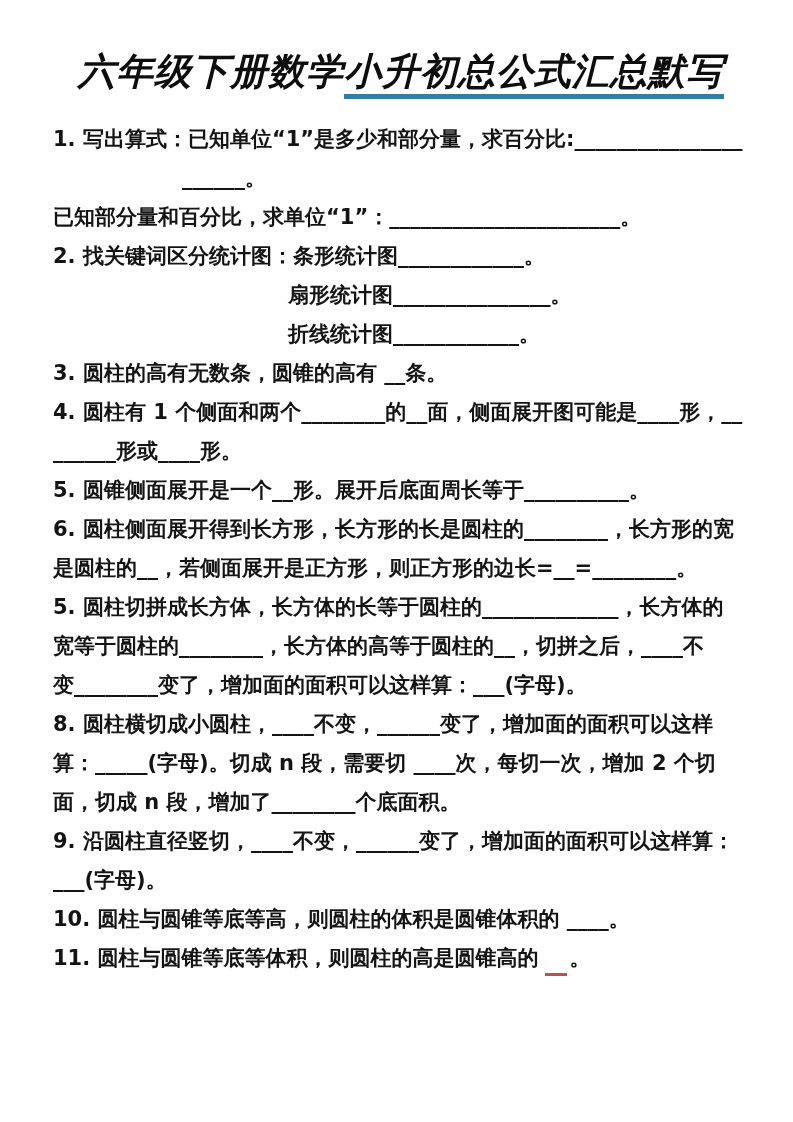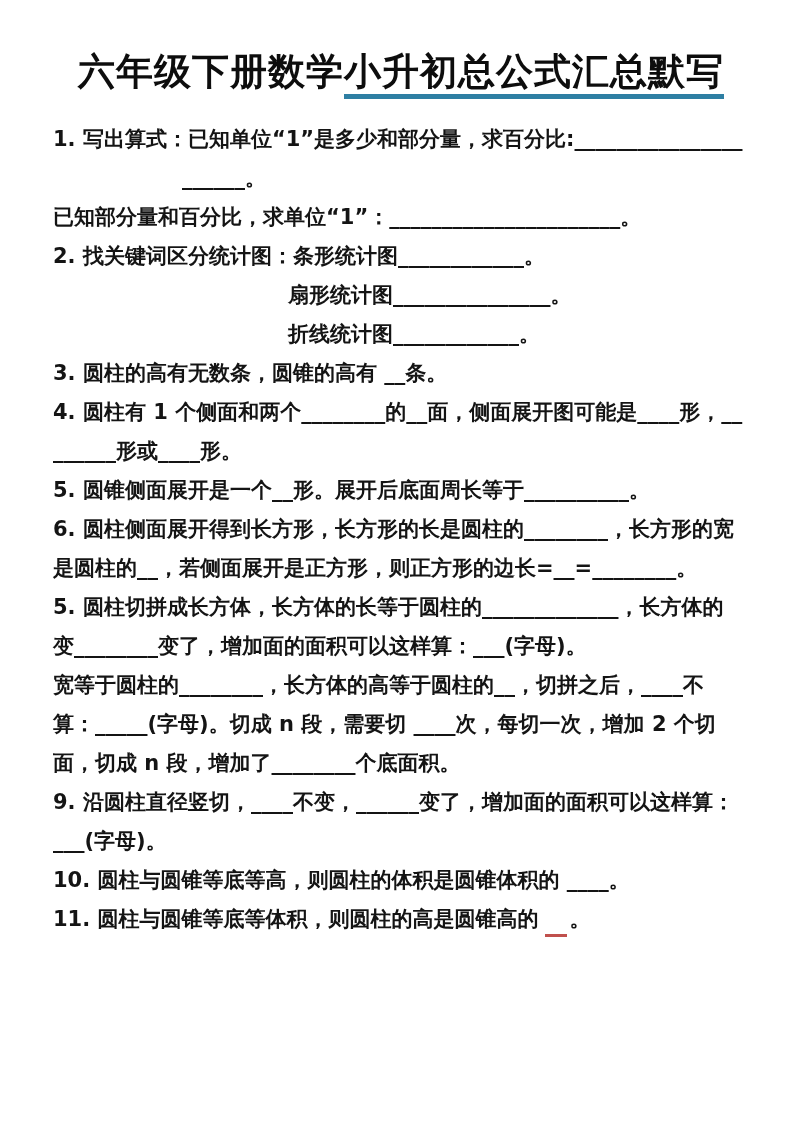--- a/index.html
+++ b/index.html
@@ -21,20 +21,21 @@
     padding: 46px 44px 0 53px;
   }
   .title {
     font-size: 37px;
     font-weight: 900;
     letter-spacing: 1px;
     text-align: center;
     white-space: nowrap;
     color: #0d0d0d;
     line-height: 52px;
+    font-style: italic;
   }
   .title-underlined {
     border-bottom: 5px solid #2e7fa3;
     padding-bottom: 1px;
   }
   .doc {
     margin-top: 22px;
     font-size: 21px;
     font-weight: 600;
     line-height: 39px;
@@ -72,22 +73,23 @@
       <div class="line i0"><span>2. 找关键词区分统计图：条形统计图____________。</span></div>
       <div class="line i2"><span>扇形统计图_______________。</span></div>
       <div class="line i2"><span>折线统计图____________。</span></div>
       <div class="line i0"><span>3. 圆柱的高有</span><span class="u">无数</span><span>条，圆锥的高有 __条。</span></div>
       <div class="line i0"><span>4. 圆柱有 1 个</span><span class="u">侧</span><span>面和两个________的__面，侧面展开图可能是____形，__</span></div>
       <div class="line i0"><span>______形或____形。</span></div>
       <div class="line i0"><span>5. 圆锥侧面展开是一个__形。展开后底面周长等于__________。</span></div>
       <div class="line i0"><span>6. 圆柱侧面展开得到长方形，长方形的长是圆柱的________，长方形的宽</span></div>
       <div class="line i0"><span>是圆柱的__，若侧面展开是正方形，则正方形的边长=__=________。</span></div>
       <div class="line i0"><span>5. 圆柱切拼成长方体，长方体的长等于圆柱的_____________，长方体的</span></div>
+      <div class="line i0"><span>宽等于圆柱的________，长方体的高等于圆柱的__，切拼之后，____不</span></div>
       <div class="line i0"><span>变________变了，增加面的面积可以这样算：___(字母)。</span></div>
-      <div class="line i0"><span>宽等于圆柱的________，长方体的高等于圆柱的__，切拼之后，____不</span></div>
+      <div class="line i0"><span>8. 圆柱横切成小圆柱，____不变，______变了，增加面的面积可以这样</span></div>
       <div class="line i0"><span>算：_____(字母)。切成 n 段，需要切 ____次，每切一次，增加 </span><span class="u">2</span><span> 个切</span></div>
       <div class="line i0"><span>面，切成 n 段，增加了________个底面积。</span></div>
       <div class="line i0"><span>9. 沿圆柱直径竖切，____不变，______变了，增加面的面积可以这样算：</span></div>
       <div class="line i0"><span>___(字母)。</span></div>
       <div class="line i0"><span>10. 圆柱与圆锥等底等高，则圆柱的体积是圆锥体积的 ____。</span></div>
       <div class="line i0"><span>11. 圆柱与圆锥等底等体积，则圆柱的高是圆锥高的</span><span class="rb"></span><span>。</span></div>
     </div>
 </div>
 
 </body></html>

